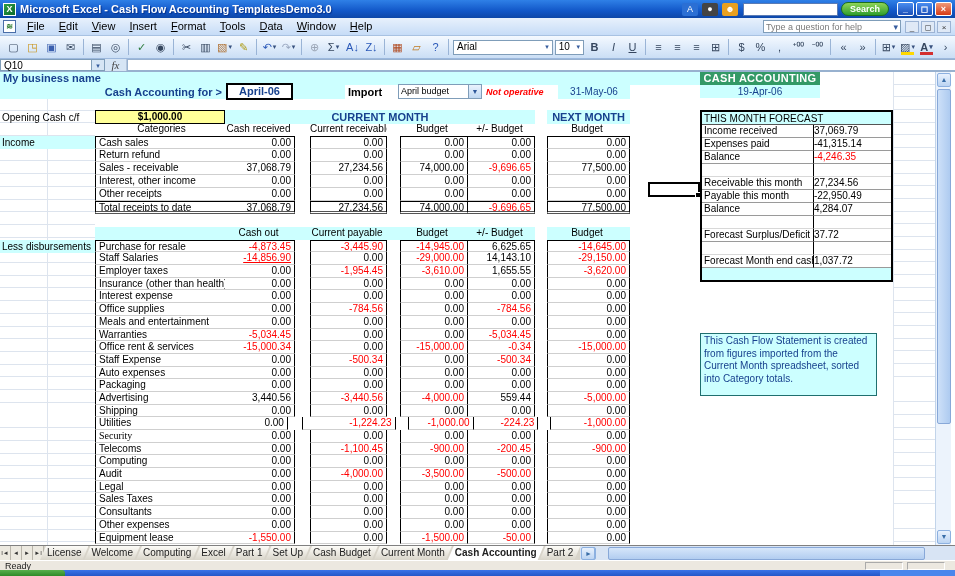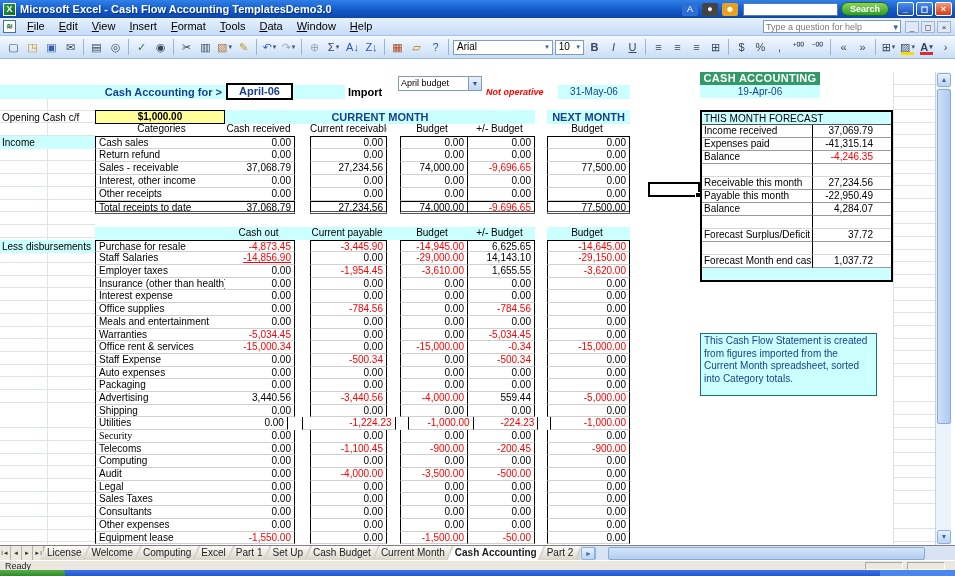--- a/index.html
+++ b/index.html
@@ -53,21 +53,21 @@
 .cyan{background:#ccffff;}
 .gridstrip{background:repeating-linear-gradient(180deg,transparent 0px,transparent 11.7px,#dde4ee 11.7px,#dde4ee 12.7px);}
 .neg{color:#f00;}
 #bizrow{left:0;top:0;width:700px;height:13px;font-size:11px;font-weight:bold;padding-left:3px;line-height:13px;}
 #ca-title{left:700px;top:0;width:120px;height:13px;background:#339966;color:#fff;font-weight:bold;font-size:11px;text-align:center;line-height:13px;letter-spacing:.3px;}
 #ca-date{left:700px;top:13px;width:120px;height:13px;text-align:center;line-height:13px;}
 #rowB{left:0;top:13px;width:345px;height:14px;}
 #cafor{left:0;top:13px;width:222px;height:14px;text-align:right;font-weight:bold;font-size:11px;line-height:14px;}
 #period{left:226px;top:11px;width:67px;height:17px;background:#fff;border:2px solid #000;font-weight:bold;font-size:11px;text-align:center;line-height:13px;}
 #importlbl{left:348px;top:13px;width:46px;height:14px;font-weight:bold;font-size:11px;line-height:14px;}
-#importdd{left:398px;top:4px;width:84px;height:15px;background:#fff;border:1px solid #7f9db9;display:flex;}
+#importdd{left:398px;top:12px;width:84px;height:15px;background:#fff;border:1px solid #7f9db9;display:flex;}
 #importdd .val{flex:1;font-size:9px;line-height:13px;padding-left:2px;overflow:hidden;white-space:nowrap;}
 #importdd .btn{width:13px;background:linear-gradient(180deg,#eaf3fd,#c0d8f2);border-left:1px solid #7f9db9;font-size:7px;color:#2c5699;text-align:center;line-height:13px;}
 #notop{left:486px;top:13px;width:80px;height:14px;color:#f00;font-style:italic;font-size:9px;font-weight:bold;line-height:14px;}
 #nmdate{left:558px;top:13px;width:72px;height:14px;text-align:center;line-height:14px;}
 #openlbl{left:2px;top:39px;width:92px;height:13px;line-height:13px;}
 #openval{left:95px;top:38px;width:130px;height:14px;background:#ffff99;border:1px solid #000;font-weight:bold;text-align:center;line-height:12px;}
 #cmhdr{left:225px;top:38px;width:310px;height:14px;font-weight:bold;font-size:11px;text-align:center;line-height:14px;}
 #nmhdr{left:547px;top:38px;width:83px;height:14px;font-weight:bold;font-size:11px;text-align:center;line-height:14px;}
 #incomelbl{left:0;top:64px;width:95px;height:13px;padding-left:2px;line-height:13px;}
 #disblbl{left:0;top:168px;width:95px;height:13px;padding-left:2px;line-height:13px;white-space:nowrap;}
@@ -88,21 +88,21 @@
 .trow.total .tc:not(.gap){border-top:1px solid #000;border-bottom:3px double #555;}
 .hdr .tc{text-align:center;}
 .hdrD .cat,.hdrD .e1,.hdrD .e2,.hdrD .e3,.hdrD .e4,.hdrD .g1,.hdrD .g2{background:#ccffff;}
 .hdrD .e5{background:#ccffff;}
 #selcell{left:648px;top:110px;width:52px;height:15px;border:2px solid #000;background:#fff;}
 #selcell:after{content:"";position:absolute;right:-3px;bottom:-3px;width:4px;height:4px;background:#000;border:1px solid #fff;}
 #forecast{left:700px;top:38px;width:193px;border:2px solid #000;background:#fff;}
 #fc-title{height:13px;background:#ccffff;padding-left:2px;line-height:13px;border-bottom:1px solid #555;}
 .frow{display:flex;height:13px;}
 .fl{width:118px;padding-left:2px;line-height:12px;border-bottom:1px solid #9a9a9a;overflow:hidden;white-space:nowrap;}
-.fv{width:83px;text-align:right;padding-right:18px;line-height:12px;border-left:1px solid #000;border-bottom:1px solid #9a9a9a;}
+.fv{width:83px;text-align:left;padding-right:2px;line-height:12px;border-left:1px solid #000;border-bottom:1px solid #9a9a9a;}
 .frow.blank .fl,.frow.blank .fv{border-bottom:1px solid #d8d8d8;}
 #fc-foot{height:12px;background:#ccffff;}
 #notebox{left:700px;top:261px;width:177px;height:63px;background:#ccffff;border:1px solid #1f6f6f;padding:1px 3px;line-height:12.5px;color:#17418e;}
 #lgrid{left:0;top:26px;width:95px;height:447px;}
 #lgrid .vline{position:absolute;left:47px;top:0;width:1px;height:100%;background:#dde4ee;}
 #rgrid{left:893px;top:0;width:42px;height:473px;border-left:1px solid #dde4ee;}
 
 
 #vscroll{left:935px;top:72px;width:16px;height:473px;background:#ecf3fc;border-left:1px solid #c2d4ea;}
 .sbtn{position:absolute;left:1px;width:14px;height:14px;background:linear-gradient(180deg,#e8f1fd,#bcd4f2);border:1px solid #8cb0e0;border-radius:2px;color:#3a6ea8;font-size:7px;text-align:center;line-height:12px;}
@@ -231,27 +231,34 @@
         <div class="tbtn">«</div>
         <div class="tbtn">»</div>
         <div class="tsep"></div>
         <div class="tbtn">⊞<span class="dd">▾</span></div>
         <div class="tbtn ub ub-yellow">▨<span class="dd">▾</span></div>
         <div class="tbtn ub ub-red bold">A<span class="dd">▾</span></div>
         <div class="tbtn">›</div>
       </div>
   </div>
 
+  <div id="formulabar" class="abs">
+    <div id="namebox">Q10</div>
+    <div id="namedd">▾</div>
+    <div id="fxbtn">fx</div>
+    <div id="formulafield"></div>
+  </div>
 
   <div id="sheet" class="abs">
     <div id="lgrid" class="abs gridstrip">
         <div class="vline"></div>
       </div>
     <div id="rgrid" class="abs gridstrip"></div>
 
+    <div id="bizrow" class="abs cyan navy">My business name</div>
     <div id="ca-title" class="abs">CASH ACCOUNTING</div>
     <div id="ca-date" class="abs cyan navy">19-Apr-06</div>
 
     <div id="rowB" class="abs cyan"></div>
     <div id="cafor" class="abs navy">Cash Accounting for &gt;</div>
     <div id="period" class="abs navy">April-06</div>
     <div id="importlbl" class="abs">Import</div>
     <div id="importdd" class="abs">
       <div class="val">April budget</div>
       <div class="btn">▼</div>

